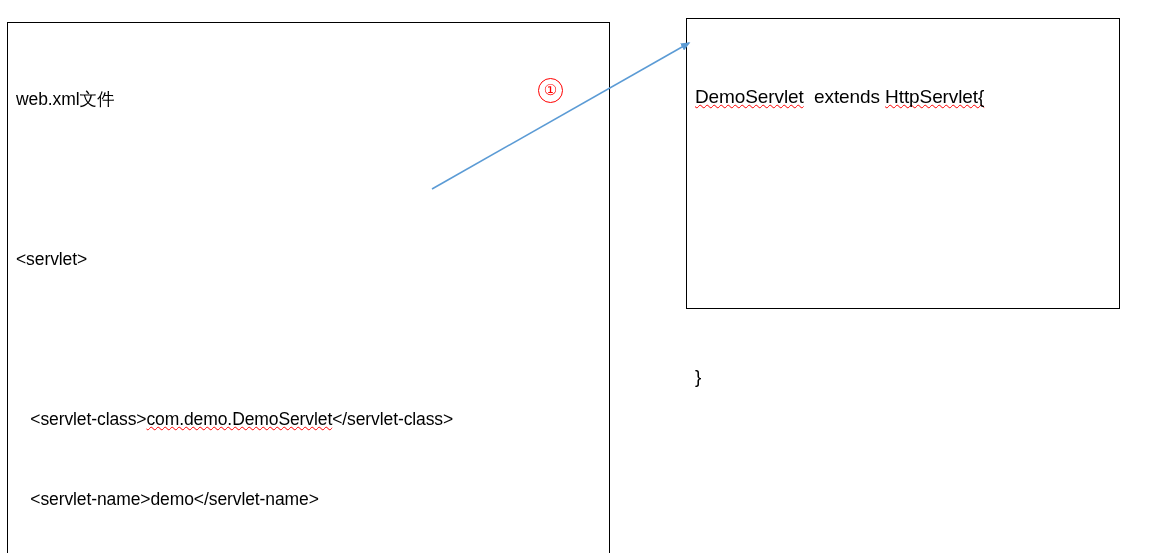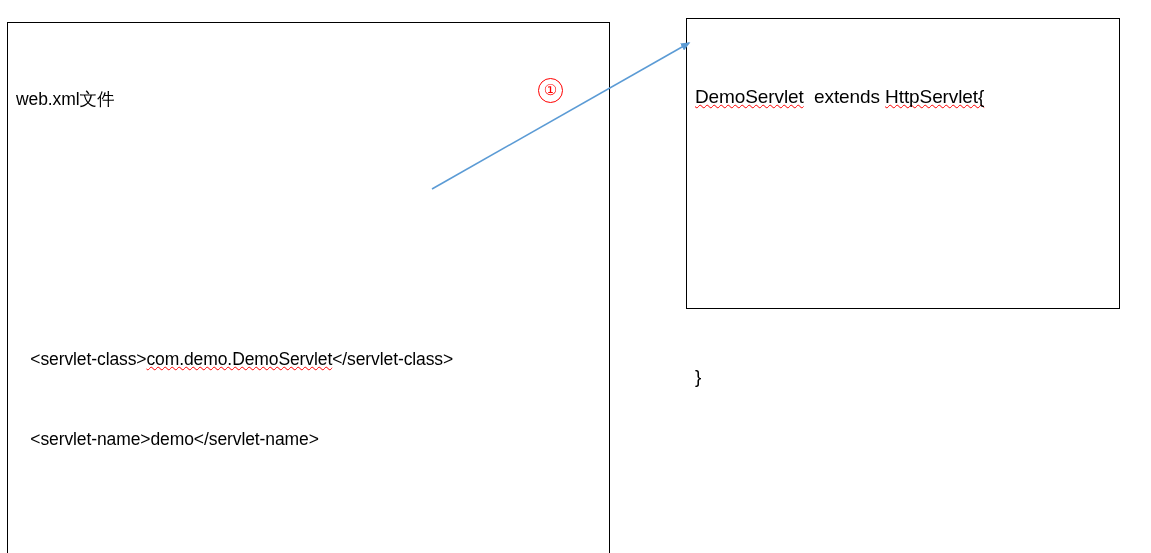--- a/index.html
+++ b/index.html
@@ -105,20 +105,21 @@
 
 <div class="canvas">
 
   <div class="box" id="left-box">
     <div class="code-block">
 
       <div class="code-line">web.xml文件</div>
 
       <div class="code-line blank"></div>
 
+      <div class="code-line">&lt;servlet&gt;</div>
 
       <div class="code-line blank"></div>
 
       <div class="code-line"><span>   &lt;servlet-class&gt;</span><span class="squiggle">com.demo.DemoServlet</span><span>&lt;/servlet-class&gt;</span></div>
 
       <div class="code-line">   &lt;servlet-name&gt;demo&lt;/servlet-name&gt;</div>
 
       
 
       

